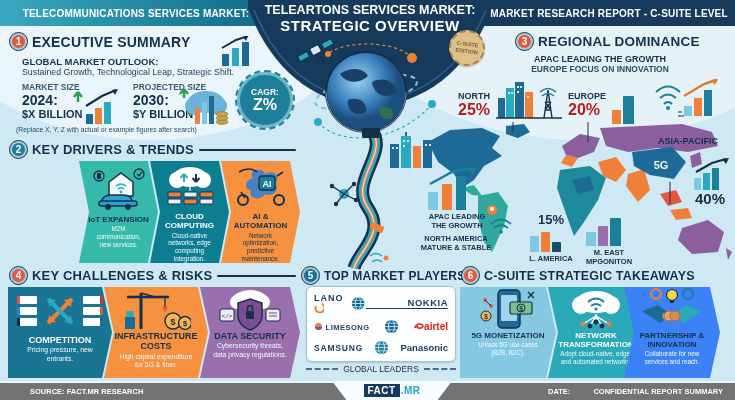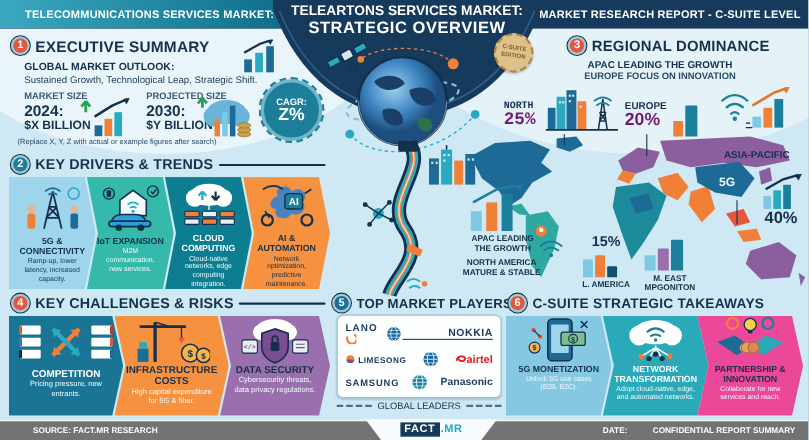--- a/index.html
+++ b/index.html
@@ -53,21 +53,21 @@
     display:flex; flex-direction:column; justify-content:space-around; padding:3px 7px; }
   .prow { display:flex; align-items:center; justify-content:space-between; }
   .brand { font-weight:bold; color:#1b3a5e; }
   .gl-row { position:absolute; left:306px; top:364px; width:150px; display:flex; align-items:center; gap:5px; }
   .gl-row .dash { flex:1; border-top:2px dashed #46708c; }
   .gl-row span { font-size:8.5px; font-weight:normal; color:#14304c; white-space:nowrap; }
 
   
   .reg-sub { position:absolute; text-align:center; font-weight:bold; color:#14304c; }
   .stat-label { font-size:9px; font-weight:bold; color:#14304c; line-height:1; }
-  .stat-value { font-size:16px; font-weight:bold; color:#701a75; line-height:1.1; }
+  .stat-value { font-size:16px; font-weight:bold; color:#b91c1c; line-height:1.1; }
   .map-lab { position:absolute; font-weight:bold; color:#14304c; line-height:1.2; }
 
   
   .bars { display:flex; align-items:flex-end; gap:2px; }
   .bars i { display:block; width:6px; border-radius:1px 1px 0 0; }
 
   
   .footer { position:absolute; left:0; bottom:0; width:735px; height:19px; background:#737373; border-top:2px solid #eaf6fb;padding-left:48px; }
   .footer .src { position:absolute; left:30px; top:4px; color:#fff; font-size:7.5px; font-weight:bold; }
   .footer .date { position:absolute; left:548px; top:4px; color:#fff; font-size:7.5px; font-weight:bold; }
@@ -252,35 +252,20 @@
     <div class="l1">CAGR:</div>
     <div class="l2">Z%</div>
   </div>
 
   <div class="sec-head" style="left:10px;top:141px;width:286px;">
     <div class="badge" style="background:#1b7f9c;">2</div>
     <div class="sec-title">KEY DRIVERS &amp; TRENDS</div>
     <div class="sec-line"></div>
   </div>
   <div class="abs" style="left:8px;top:161px;width:292px;height:102px;">
-    <div class="chev clip-first" style="left: 0px; width: 79px; background-color: rgb(158, 212, 236);">
-      <div class="icon-zone">
-        <svg width="54" height="44" viewBox="0 0 54 44">
-          <path d="M27,8 L19,42 M27,8 L35,42 M21,32 L33,32 M23,22 L31,22 M21,32 L31,22 M33,32 L23,22" stroke="#14304c" stroke-width="1.6" fill="none"></path>
-          <path d="M20,8 q7,-6 14,0 M23,11 q4,-3 8,0" stroke="#1d6a96" stroke-width="1.6" fill="none"></path>
-          <rect x="4" y="28" width="7" height="14" rx="2" fill="#f08038"></rect>
-            <circle cx="7.5" cy="24" r="3.4" fill="#e8b48a"></circle>
-          <rect x="43" y="28" width="7" height="14" rx="2" fill="#1d6a96"></rect>
-            <circle cx="46.5" cy="24" r="3.4" fill="#e8b48a"></circle>
-          <circle cx="46" cy="10" r="5" fill="none" stroke="#2aa9c0" stroke-width="1.4"></circle>
-        </svg>
-      </div>
-      <div class="t navy-t">5G &amp; CONNECTIVITY</div>
-      <div class="d navy-d">Ramp-up, lower latency, increased capacity.</div>
-    </div>
     <div class="chev clip-mid" style="left: 71px; width: 79px; background-color: rgb(53, 185, 171);">
       <div class="icon-zone">
         <svg width="56" height="44" viewBox="0 0 56 44">
           <path d="M18,16 L30,7 L42,16 V30 H18 Z" fill="#f3fbff" stroke="#14304c" stroke-width="1.5"></path>
           <path d="M25,20 q5,-4 10,0 M27,23 q3,-2 6,0" stroke="#2aa9c0" stroke-width="1.5" fill="none"></path>
             <circle cx="30" cy="26" r="1.4" fill="#2aa9c0"></circle>
           <path d="M10,36 q2,-7 10,-7 h12 q8,0 10,7 Z" fill="#2a9fd8" stroke="#14304c" stroke-width="1.5"></path>
           <rect x="8" y="35" width="38" height="5" rx="2.5" fill="#2a9fd8" stroke="#14304c" stroke-width="1.5"></rect>
           <circle cx="17" cy="41" r="3" fill="#14304c"></circle>
             <circle cx="37" cy="41" r="3" fill="#14304c"></circle>
@@ -512,21 +497,21 @@
           <g fill="#14304c">
               <circle cx="25" cy="38" r="2.4"></circle>
               <circle cx="37" cy="38" r="2.4"></circle>
               <circle cx="31" cy="34" r="2.4"></circle>
             </g>
         </svg>
       </div>
       <div class="t white-t">NETWORK TRANSFORMATION</div>
       <div class="d white-d">Adopt cloud-native, edge, and automated networks.</div>
     </div>
-    <div class="chev clip-mid" style="left: 174px; width: 96px; background-color: #ec4899;">
+    <div class="chev clip-mid" style="left: 164px; width: 96px; background-color: #3b82f6;">
       <div class="icon-zone" style="height:44px;">
         <svg width="64" height="44" viewBox="0 0 64 44">
           <circle cx="32" cy="8" r="5.5" fill="#f6d44a" stroke="#14304c" stroke-width="1.2"></circle>
             <rect x="30" y="13" width="4" height="3" fill="#14304c"></rect>
           <circle cx="16" cy="7" r="5" fill="none" stroke="#f08038" stroke-width="2"></circle>
             <circle cx="48" cy="7" r="5" fill="none" stroke="#1b7f9c" stroke-width="2"></circle>
           <path d="M2,24 L18,18 L32,28 L20,36 Z" fill="#1d6a96"></path>
           <path d="M62,24 L46,18 L32,28 L44,36 Z" fill="#2aa9b8"></path>
           <path d="M24,26 a4,4 0 1 0 6,5 M34,26 a4,4 0 1 1 -6,5" fill="#e8a06a"></path>
           <circle cx="29" cy="29" r="5" fill="#e8a06a" stroke="#b36b3a" stroke-width="1"></circle>
@@ -538,21 +523,21 @@
     </div>
   </div>
 
   <div class="sec-head" style="left:516px;top:33px;">
     <div class="badge" style="background:#e4573d;">3</div>
     <div class="sec-title" style="font-size:13.5px;">REGIONAL DOMINANCE</div>
   </div>
   <div class="reg-sub" style="left:490px;top:54px;width:220px;font-size:9px;">APAC LEADING THE GROWTH</div>
   <div class="reg-sub" style="left:490px;top:64px;width:220px;font-size:8.5px;color:#2a4a66;">EUROPE FOCUS ON INNOVATION</div>
 
-  <div class="abs" style="left:458px;top:92px;font-family:Liberation Mono, monospace;">
+  <div class="abs" style="left:458px;top:92px;">
     <div class="stat-label">NORTH</div>
     <div class="stat-value">25%</div>
   </div>
   <svg class="abs" style="left:496px;top:80px;" width="66" height="40" viewBox="0 0 66 40">
     <rect x="2" y="18" width="7" height="20" fill="#1d6a96"></rect>
       <rect x="10" y="8" width="8" height="30" fill="#2aa9c0"></rect>
       <rect x="19" y="2" width="9" height="36" fill="#1d6a96"></rect>
       <rect x="29" y="12" width="8" height="26" fill="#f08038"></rect>
     <g fill="#cfe9f4">
         <rect x="12" y="12" width="2" height="2"></rect>

